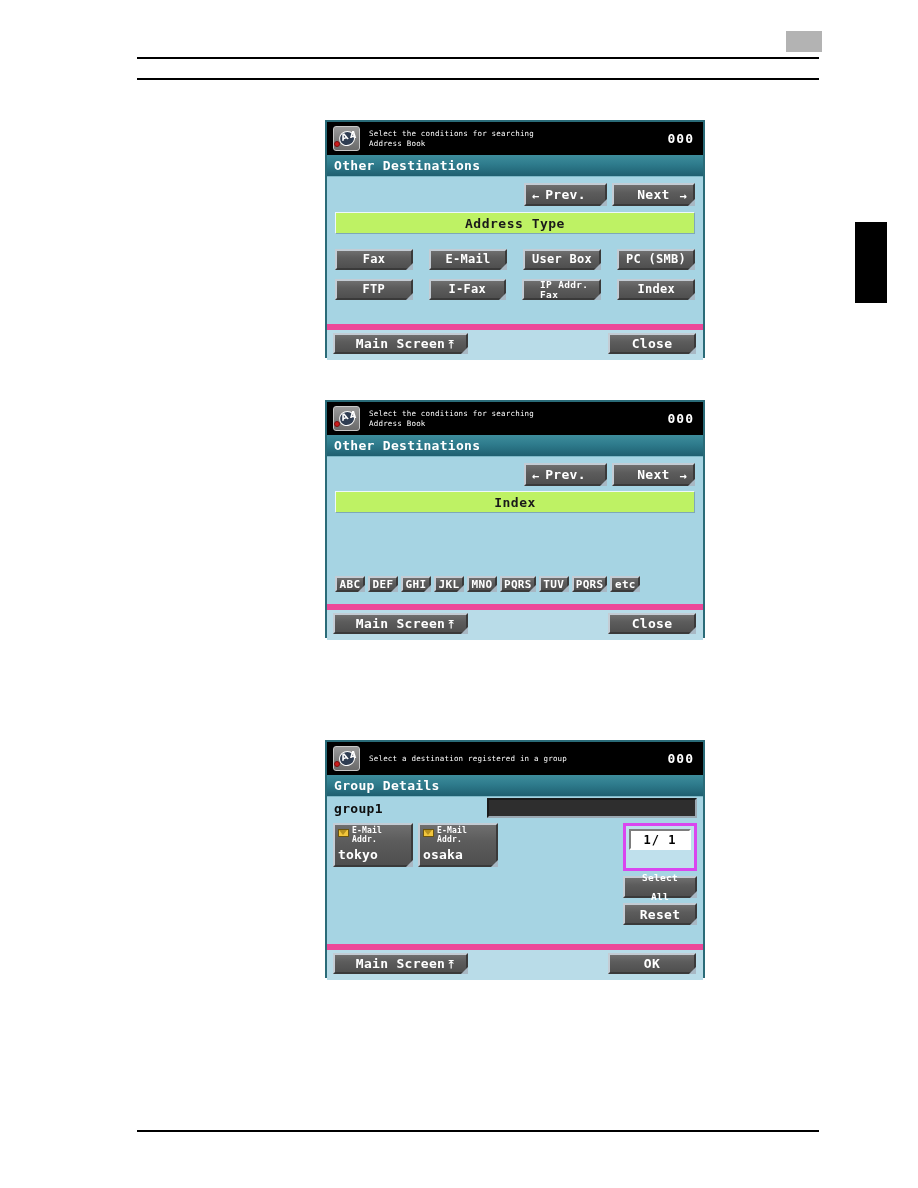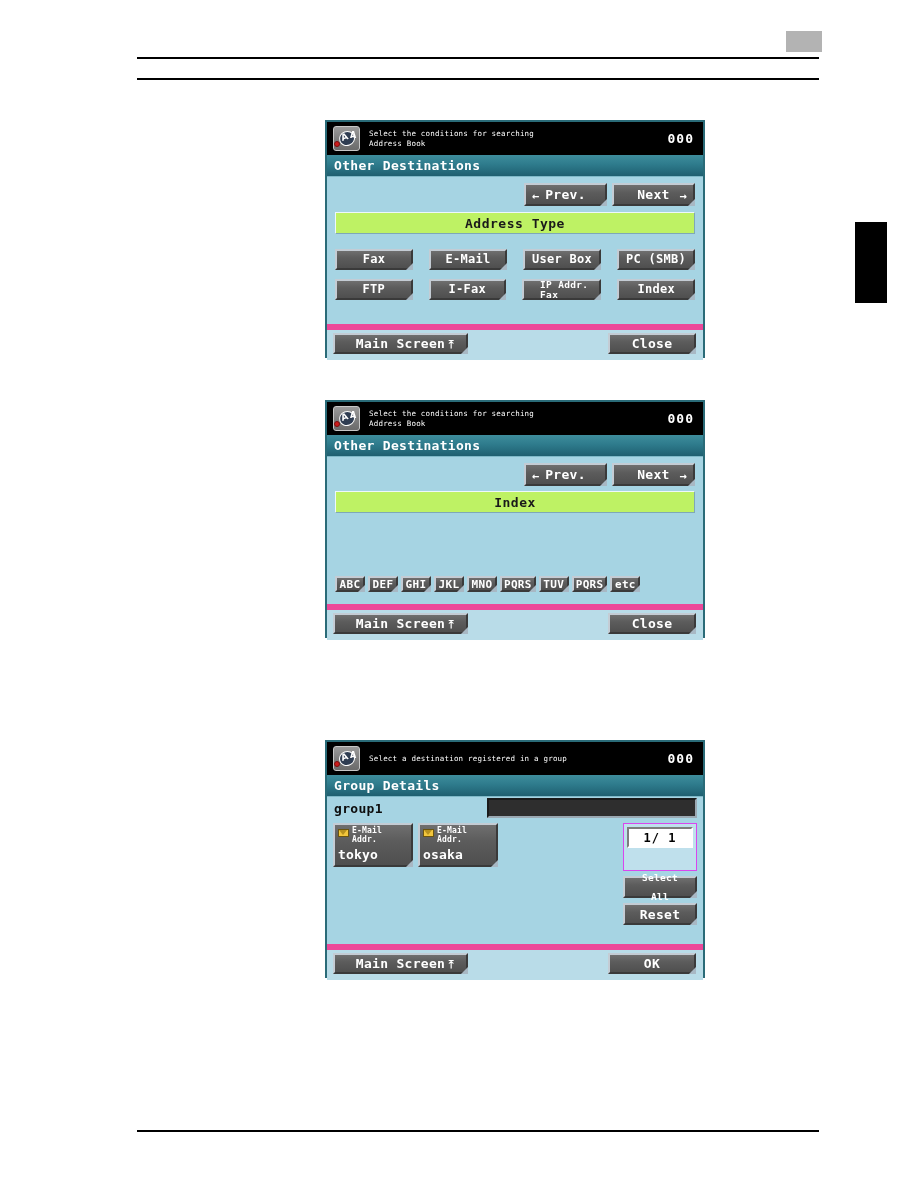--- a/index.html
+++ b/index.html
@@ -213,21 +213,21 @@
     position:absolute;left:17px;top:2px;font-size:8px;line-height:8.5px;
     font-weight:bold;white-space:pre-line;letter-spacing:0.2px;
   }
   .dest-name{
     position:absolute;left:3px;top:22px;font-size:13px;font-weight:bold;
     letter-spacing:0.2px;
   }
   .page-box-wrap{
     position:absolute;right:6px;top:0px;width:74px;height:48px;
     background:#bfe0ec;
-    border:1px solid #d946ef;box-sizing:border-box;
+    border:3px solid #d946ef;box-sizing:border-box;
   }
   .page-box{
     position:absolute;left:3px;top:3px;right:3px;height:21px;
     background:#ffffff;
     border-top:2px solid #7d7d7d;border-left:2px solid #7d7d7d;
     border-right:2px solid #ffffff;border-bottom:2px solid #ffffff;
     display:flex;align-items:center;justify-content:center;box-sizing:border-box;
   }
   .page-box span{color:#000000;font-size:12px;font-weight:bold;letter-spacing:1px;}
   .btn-selectall{

